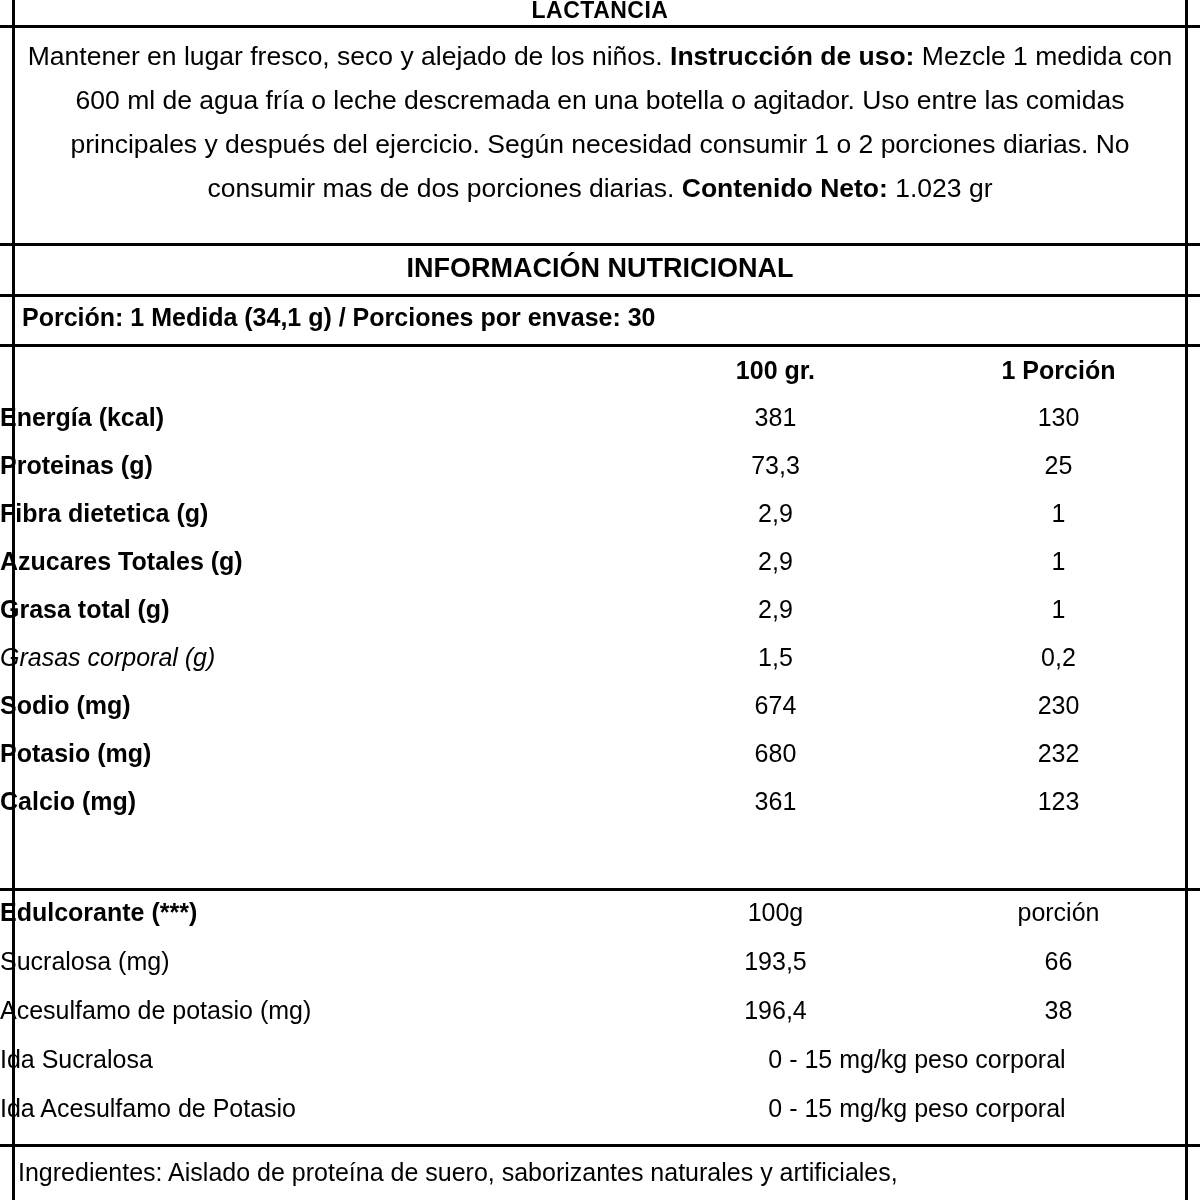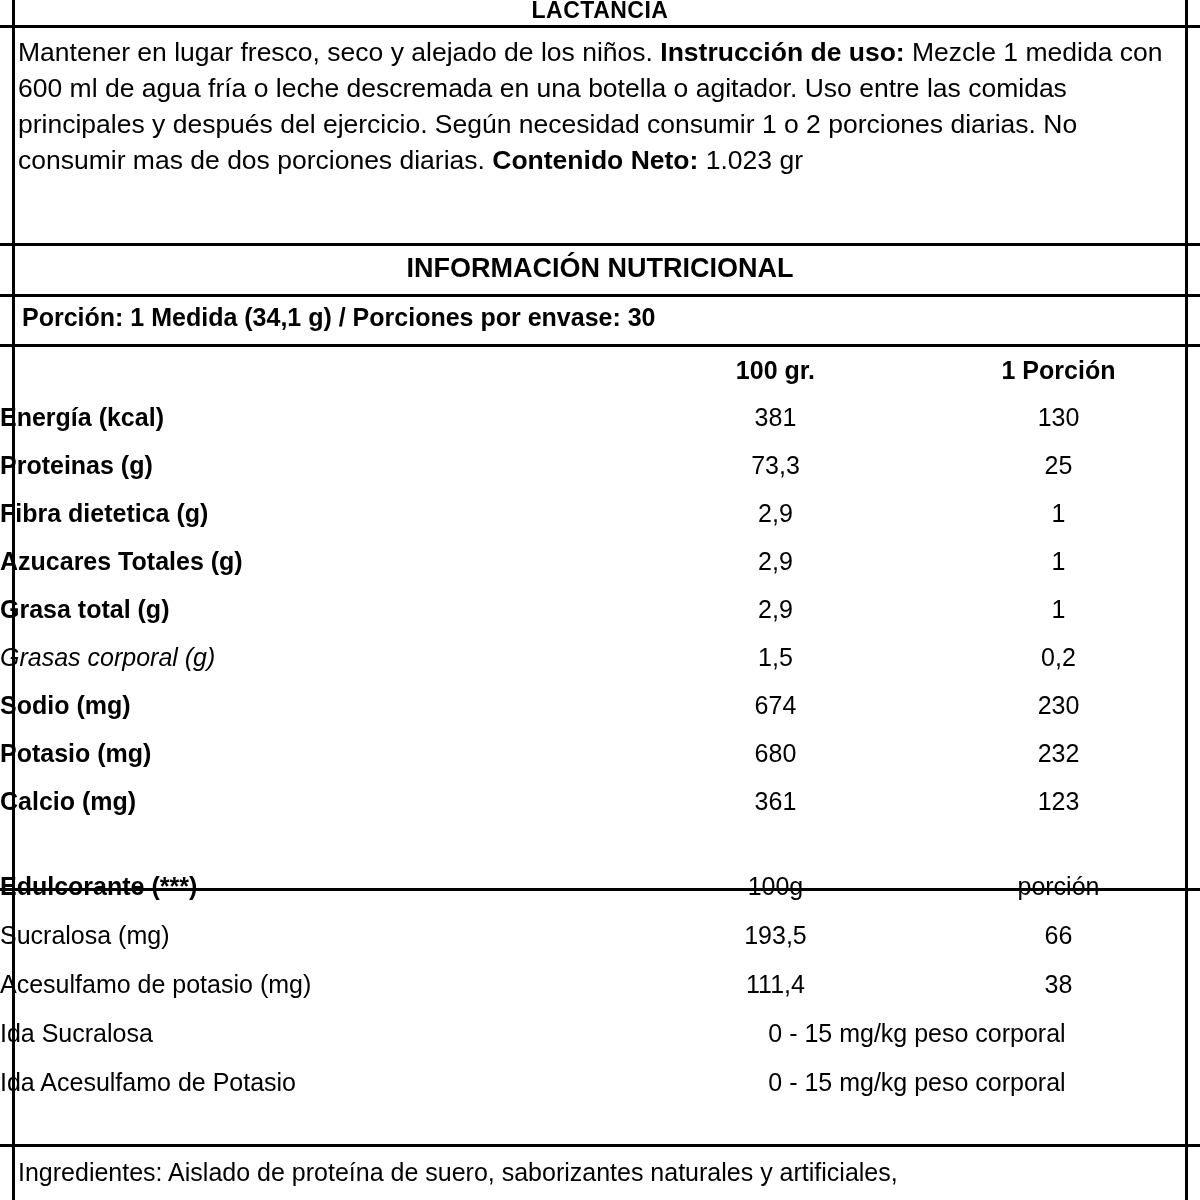--- a/index.html
+++ b/index.html
@@ -52,22 +52,22 @@
     right: 0;
     border-top: 3px solid #000;
   }
 
   .usage {
     position: absolute;
     left: 18px;
     right: 18px;
     top: 34px;
     font-size: 26.5px;
-    line-height: 36px;
-    text-align: left;
+    line-height: 44px;
+    text-align: center;
   }
   .usage b { font-weight: bold; }
 
   .nutri-title {
     position: absolute;
     left: 0;
     right: 0;
     top: 253px;
     text-align: center;
     font-size: 27px;
@@ -117,21 +117,21 @@
     padding-left: 42px;
     font-style: italic;
     font-weight: normal;
     font-size: 25px;
   }
 
   table.sweet {
     position: absolute;
     left: 0;
     right: 0;
-    top: 862px;
+    top: 888px;
     border-collapse: collapse;
     width: 100%;
     table-layout: fixed;
   }
   table.sweet td {
     padding: 0;
     vertical-align: middle;
     height: 49px;
   }
   td.sname {
@@ -242,21 +242,21 @@
           <td class="s1">100g</td>
           <td class="s2">porción</td>
         </tr>
         <tr>
           <td class="sname">Sucralosa (mg)</td>
           <td class="s1">193,5</td>
           <td class="s2">66</td>
         </tr>
         <tr>
           <td class="sname">Acesulfamo de potasio (mg)</td>
-          <td class="s1">111,4</td>
+          <td class="s1">196,4</td>
           <td class="s2">38</td>
         </tr>
         <tr>
           <td class="sname">Ida Sucralosa</td>
           <td class="span2" colspan="2">0 - 15 mg/kg peso corporal</td>
         </tr>
         <tr>
           <td class="sname">Ida Acesulfamo de Potasio</td>
           <td class="span2" colspan="2">0 - 15 mg/kg peso corporal</td>
         </tr>

